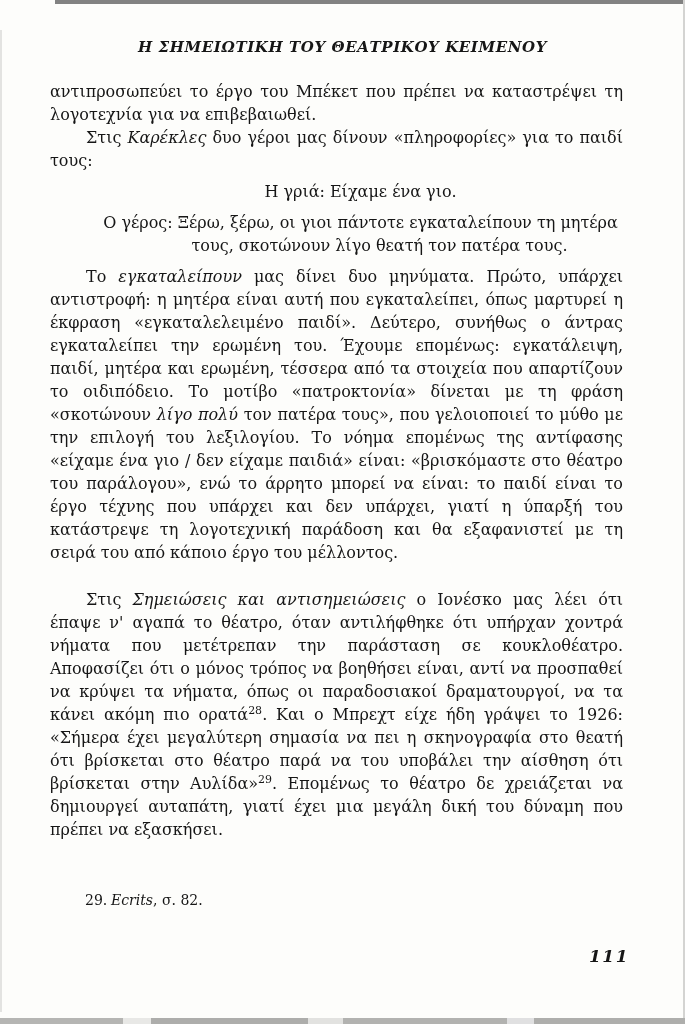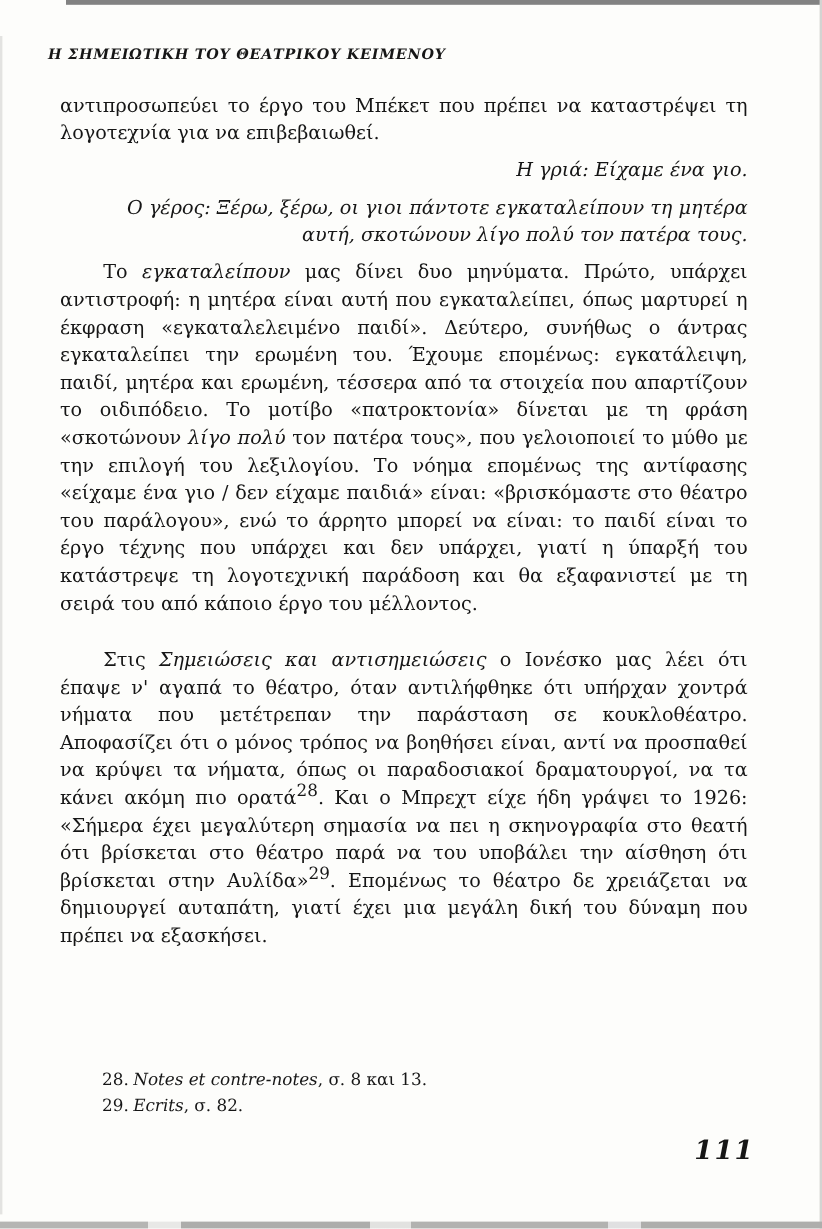--- a/index.html
+++ b/index.html
@@ -27,79 +27,79 @@
   .edge-right {
     position: absolute; right: 0; top: 0; bottom: 0; width: 2px;
     background: #d4d4d2;
   }
   .edge-left {
     position: absolute; left: 0; top: 30px; bottom: 12px; width: 2px;
     background: #e3e3e1;
   }
   .running-head {
     margin: 38px 40px 24px 40px;
-    text-align: left;
+    text-align: center;
     font-style: italic;
     font-weight: bold;
-    font-size: 12px;
+    font-size: 15px;
     letter-spacing: 0.6px;
     white-space: nowrap;
   }
   .content {
     margin: 0 62px 16px 50px;
     font-size: 16px;
     line-height: 23px;
     text-align: justify;
   }
   .para { margin: 0; }
   .para.indent { text-indent: 36px; }
   .para.space-before { margin-top: 24px; }
-  .dialogue { margin: 8px 0 8px 48px; text-align: right; font-style: italic; }
+  .dialogue { margin: 8px 0 8px 48px; text-align: center; }
   .dialogue-line { padding-left: 38px; text-indent: -38px; }
   .it { font-style: italic; }
-  sup { font-size: 14px; line-height: 0; }
+  sup { font-size: 11px; line-height: 0; }
   .footnotes {
     position: absolute;
     left: 85px; right: 70px; top: 889px;
     font-size: 14px;
     line-height: 22px;
   }
   .fn-num { display: inline-block; min-width: 26px; }
   .page-number {
     position: absolute;
     right: 56px; top: 946px;
     font-style: italic;
     font-weight: bold;
-    font-size: 22px;
+    font-size: 17px;
     letter-spacing: 1.5px;
     margin-left: 45px;
   }
 </style>
 </head>
 <body>
 
 <div id="page">
   <div class="edge-top"></div>
   <div class="edge-left"></div>
   <div class="edge-right"></div>
   <div class="edge-bottom"></div>
 
   <div class="running-head">Η ΣΗΜΕΙΩΤΙΚΗ ΤΟΥ ΘΕΑΤΡΙΚΟΥ ΚΕΙΜΕΝΟΥ</div>
 
   <div class="content">
       <div class="para"><span>αντιπροσωπεύει το έργο του Μπέκετ που πρέπει να καταστρέψει τη λογοτεχνία για να επιβεβαιωθεί.</span></div>
+      <div class="para indent"><span>Στις </span><span class="it">Καρέκλες</span><span> δυο γέροι μας δίνουν «πληροφορίες» για το παιδί τους:</span></div>
       <div class="dialogue">
         <div class="dialogue-line"><span>Η γριά: Είχαμε ένα γιο.</span></div>
       </div>
       <div class="dialogue">
-        <div class="dialogue-line"><span>Ο γέρος: Ξέρω, ξέρω, οι γιοι πάντοτε εγκαταλείπουν τη μητέρα αυτή, σκοτώνουν λίγο πολύ τον πατέρα τους.</span></div>
+        <div class="dialogue-line"><span>Ο γέρος: Ξέρω, ξέρω, οι γιοι πάντοτε εγκαταλείπουν τη μητέρα τους, σκοτώνουν λίγο θεατή τον πατέρα τους.</span></div>
       </div>
       <div class="para indent"><span>Το </span><span class="it">εγκαταλείπουν</span><span> μας δίνει δυο μηνύματα. Πρώτο, υπάρχει αντιστροφή: η μητέρα είναι αυτή που εγκαταλείπει, όπως μαρτυρεί η έκφραση «εγκαταλελειμένο παιδί». Δεύτερο, συνήθως ο άντρας εγκαταλείπει την ερωμένη του. Έχουμε επομένως: εγκατάλειψη, παιδί, μητέρα και ερωμένη, τέσσερα από τα στοιχεία που απαρτίζουν το οιδιπόδειο. Το μοτίβο «πατροκτονία» δίνεται με τη φράση «σκοτώνουν </span><span class="it">λίγο πολύ</span><span> τον πατέρα τους», που γελοιοποιεί το μύθο με την επιλογή του λεξιλογίου. Το νόημα επομένως της αντίφασης «είχαμε ένα γιο / δεν είχαμε παιδιά» είναι: «βρισκόμαστε στο θέατρο του παράλογου», ενώ το άρρητο μπορεί να είναι: το παιδί είναι το έργο τέχνης που υπάρχει και δεν υπάρχει, γιατί η ύπαρξή του κατάστρεψε τη λογοτεχνική παράδοση και θα εξαφανιστεί με τη σειρά του από κάποιο έργο του μέλλοντος.</span></div>
       <div class="para indent space-before"><span>Στις </span><span class="it">Σημειώσεις και αντισημειώσεις</span><span> ο Ιονέσκο μας λέει ότι έπαψε ν' αγαπά το θέατρο, όταν αντιλήφθηκε ότι υπήρχαν χοντρά νήματα που μετέτρεπαν την παράσταση σε κουκλοθέατρο. Αποφασίζει ότι ο μόνος τρόπος να βοηθήσει είναι, αντί να προσπαθεί να κρύψει τα νήματα, όπως οι παραδοσιακοί δραματουργοί, να τα κάνει ακόμη πιο ορατά</span><sup>28</sup><span>. Και ο Μπρεχτ είχε ήδη γράψει το 1926: «Σήμερα έχει μεγαλύτερη σημασία να πει η σκηνογραφία στο θεατή ότι βρίσκεται στο θέατρο παρά να του υποβάλει την αίσθηση ότι βρίσκεται στην Αυλίδα»</span><sup>29</sup><span>. Επομένως το θέατρο δε χρειάζεται να δημιουργεί αυταπάτη, γιατί έχει μια μεγάλη δική του δύναμη που πρέπει να εξασκήσει.</span></div>
     </div>
 
   <div class="footnotes">
-      <div class="footnote"><span class="fn-num">28.</span><span class="it">Notes et contre-notes</span><span>, σ. 8 και 13.</span></div>
       <div class="footnote"><span class="fn-num">29.</span><span class="it">Ecrits</span><span>, σ. 82.</span></div>
     </div>
 
   <div class="page-number">111</div>
 </div>
 
 </body></html>

